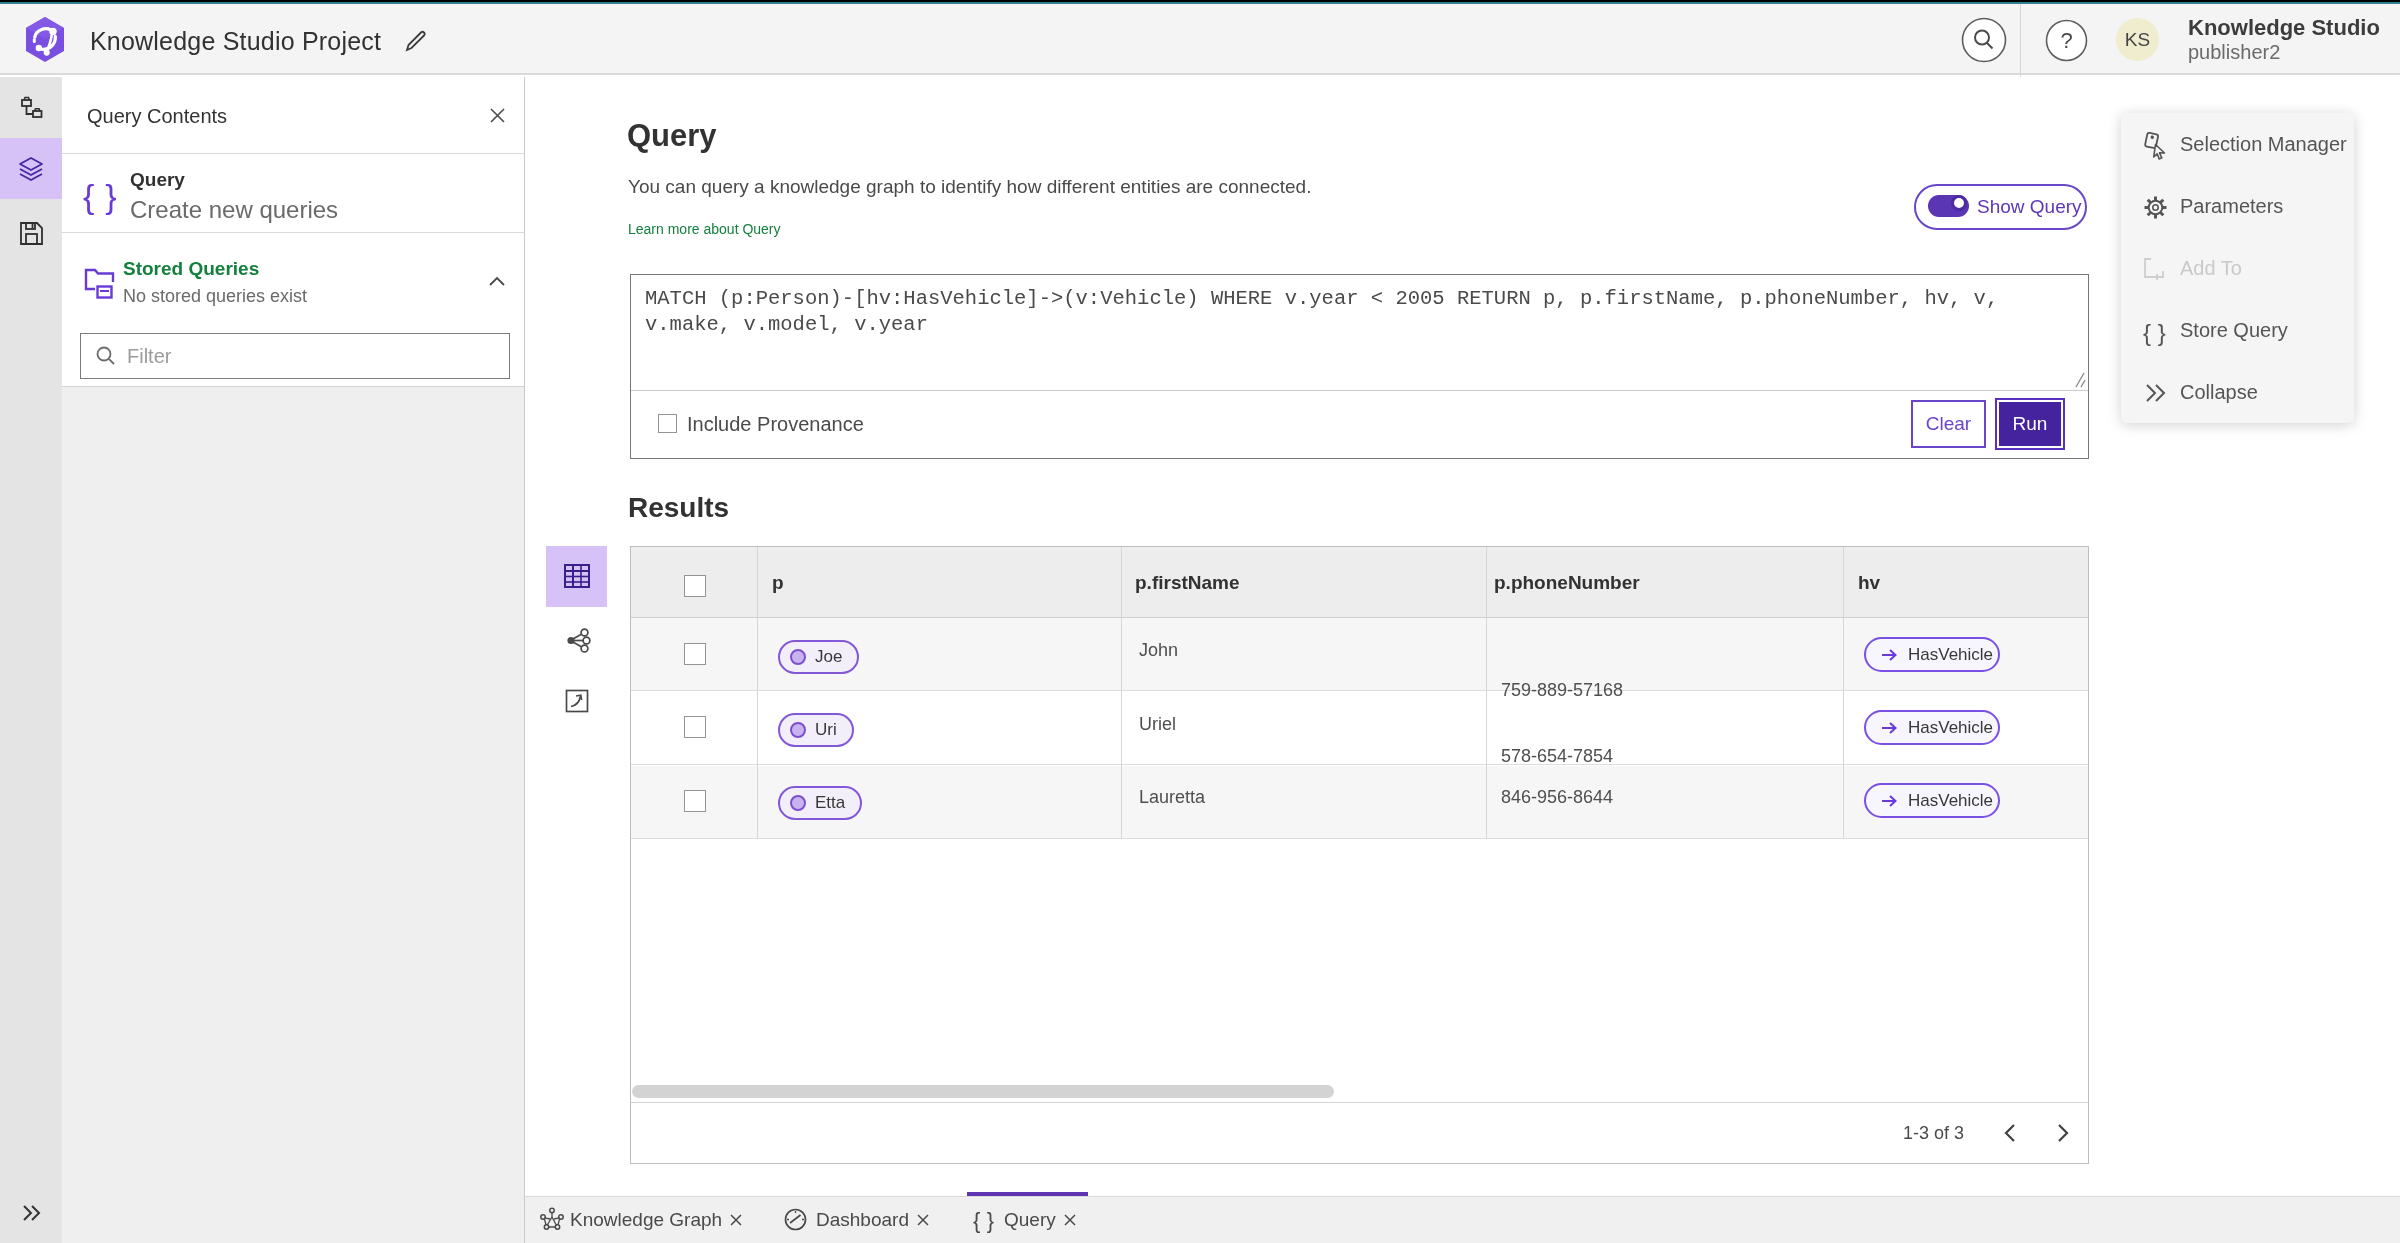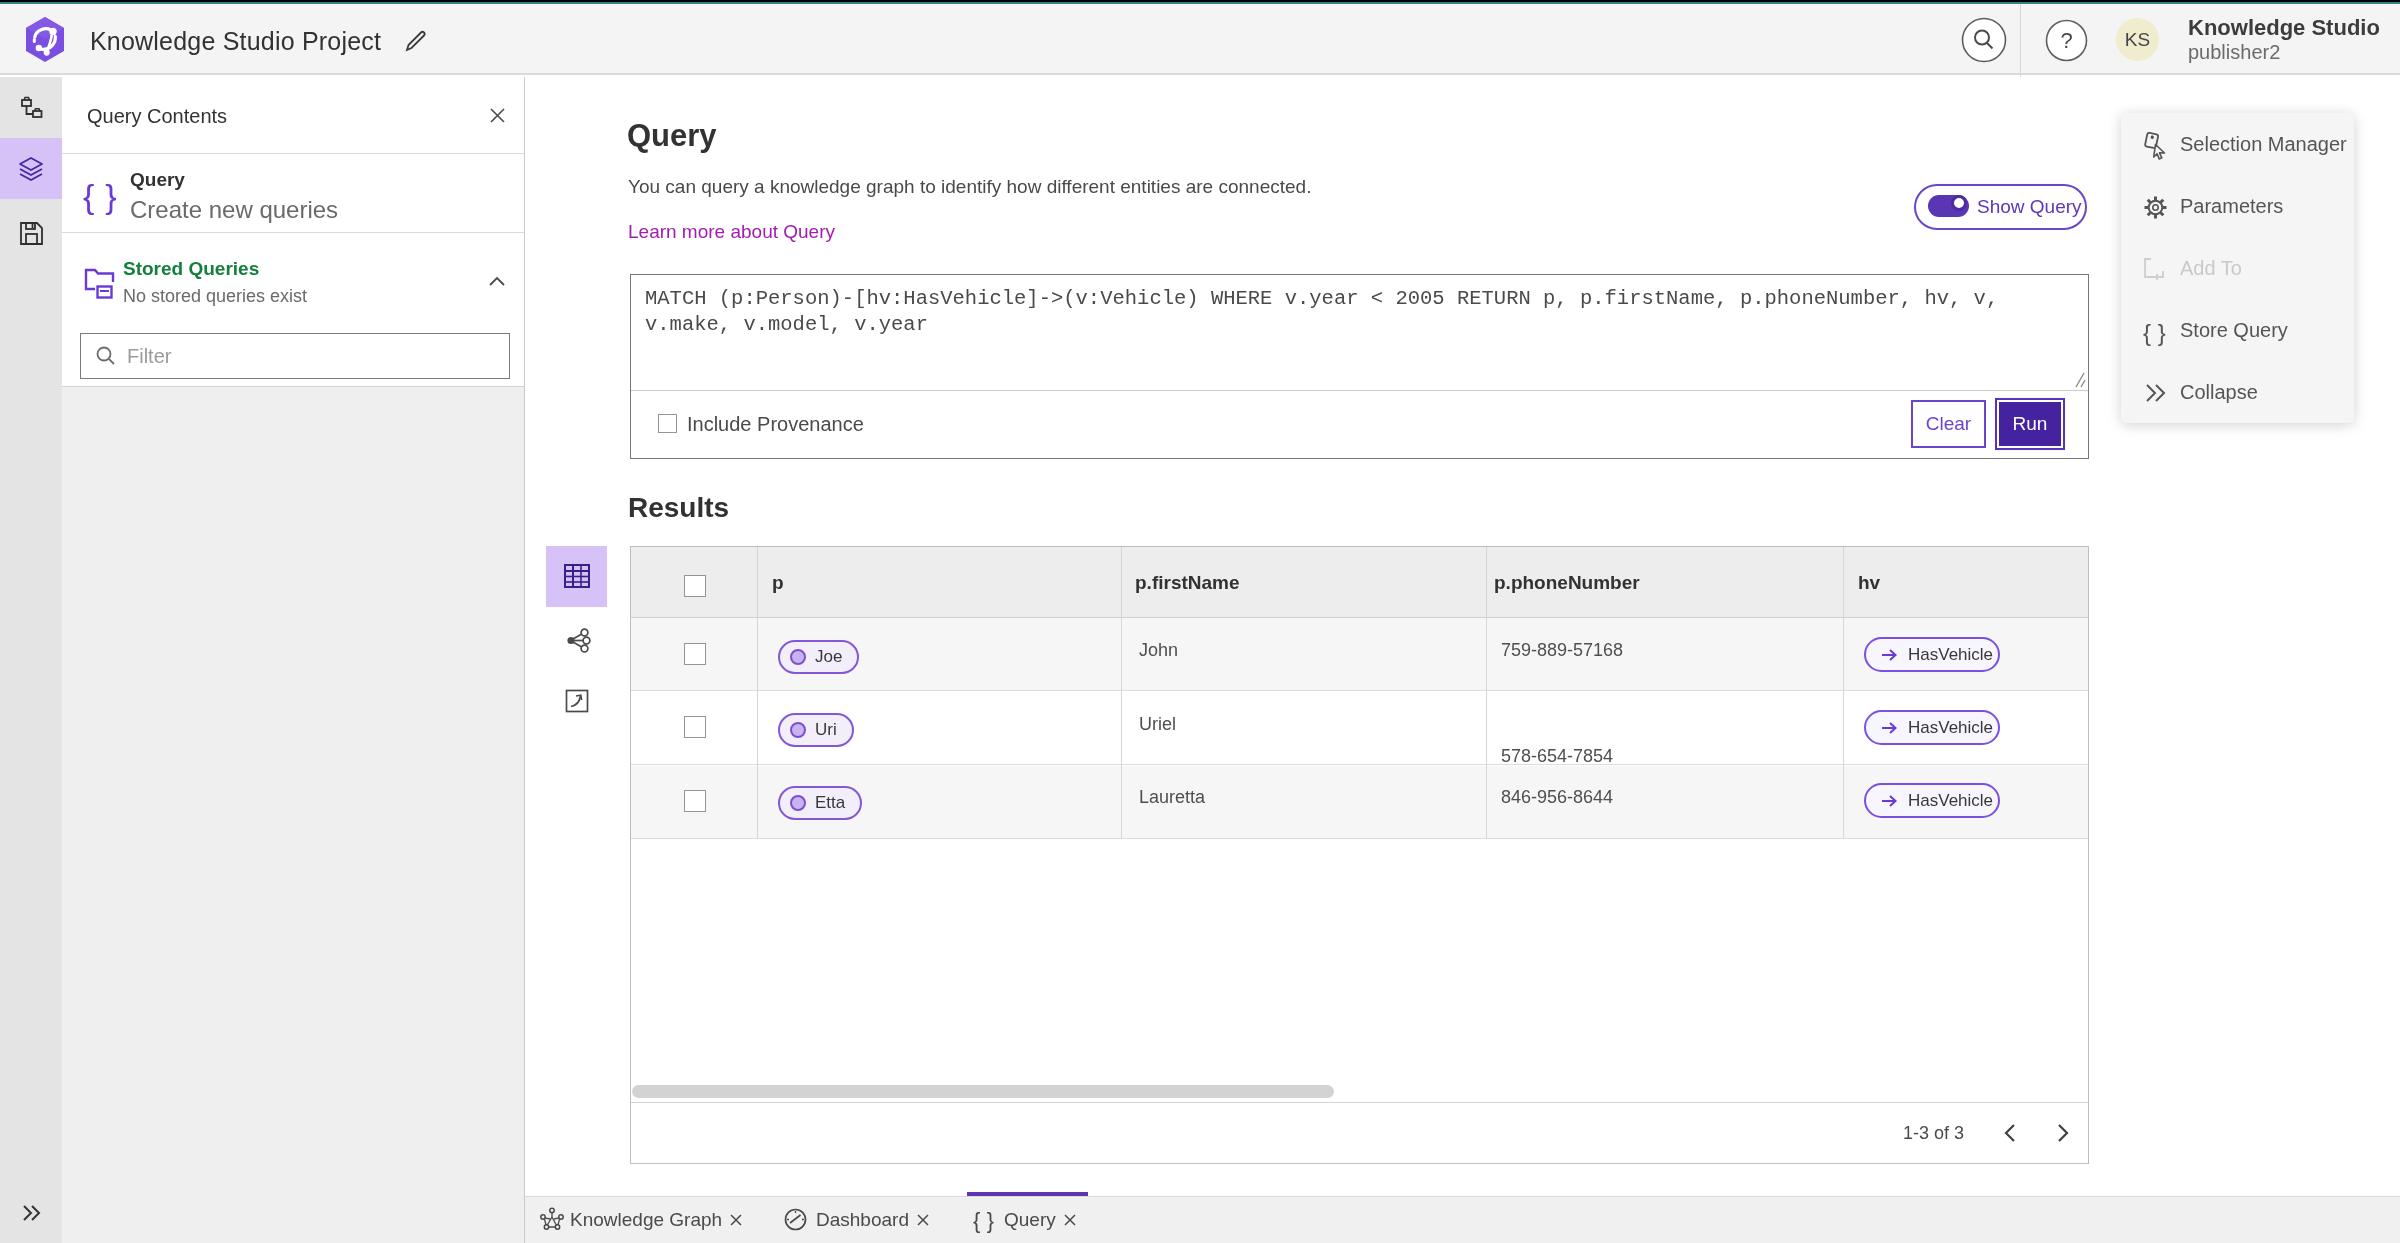--- a/index.html
+++ b/index.html
@@ -27,21 +27,21 @@
   #q-title { left:130px; top:169px; font-size:19px; color:#323232; font-weight:bold; }
   #q-sub { left:130px; top:196px; font-size:24px; color:#6a6a6a; }
   #lp-div2 { left:62px; top:232px; width:462px; height:1px; background:#d9d9d9; }
   #sq-title { left:123px; top:258px; font-size:19px; color:#15803d; font-weight:bold; }
   #sq-sub { left:123px; top:286px; font-size:18px; color:#6a6a6a; }
   #filter { left:80px; top:333px; width:430px; height:46px; background:#fff; border:1px solid #7b7b7b; }
   #filter-ph { left:127px; top:345px; font-size:20px; color:#9b9b9b; }
   .h1 { font-size:31px; font-weight:bold; color:#323232; }
   #m-query { left:627px; top:118px; }
   #m-desc { left:628px; top:176px; font-size:19px; color:#4a4a4a; }
-  #m-link { left:628px; top:221px; font-size:19px; color:#a21caf; }
+  #m-link { left:628px; top:221px; font-size:14px; color:#15803d; }
   
   #sq-pill { left:1914px; top:184px; width:173px; height:46px; border:2px solid #6847c8; border-radius:23px; background:#fff; }
   #sq-track { left:1928px; top:195px; width:41px; height:22px; background:#5a35b4; border-radius:11px; }
   #sq-knob { left:1951px; top:195px; width:16px; height:16px; background:#fff; border:3px solid #4d2ba0; border-radius:50%; }
   #sq-text { left:1977px; top:196px; font-size:19px; color:#5c38b8; }
   
   #codebox { left:630px; top:274px; width:1459px; height:185px; border:1px solid #767676; background:#fff; }
   #codetext { left:645px; top:286px; width:1400px; font-family:"Liberation Mono", monospace; font-size:20.5px; line-height:26px; color:#4a4a4a; white-space:pre-wrap; }
   #code-div { left:631px; top:390px; width:1457px; height:1px; background:#cccccc; }
   .cb { width:22px; height:22px; background:#fff; border:1px solid #949494; }
@@ -147,21 +147,21 @@
     <div class="etext">Uri</div>
   </div>
 <div class="abs epill" style="left:778px; top:786px;">
     <div class="edot"></div>
     <div class="etext">Etta</div>
   </div>
 
 <div class="abs cell" style="left:1139px; top:640px;">John</div>
 <div class="abs cell" style="left:1139px; top:714px;">Uriel</div>
 <div class="abs cell" style="left:1139px; top:787px;">Lauretta</div>
-<div class="abs cell" style="left:1501px; top:640px;">759-889-57168</div>
+<div class="abs cell" style="left:1501px; top:680px;">759-889-57168</div>
 <div class="abs cell" style="left:1501px; top:714px;margin-top:32px;">578-654-7854</div>
 <div class="abs cell" style="left:1501px; top:787px;">846-956-8644</div>
 
 <div class="abs rpill" style="left:1864px; top:637px;">
     <svg width="17" height="14" viewBox="0 0 17 14">
       <path d="M1 7 L14 7 M9 2 L14.5 7 L9 12" fill="none" stroke="#6a3ad7" stroke-width="2"></path>
     </svg>
     <div class="rtext">HasVehicle</div>
   </div>
 <div class="abs rpill" style="left:1864px; top:710px;">

